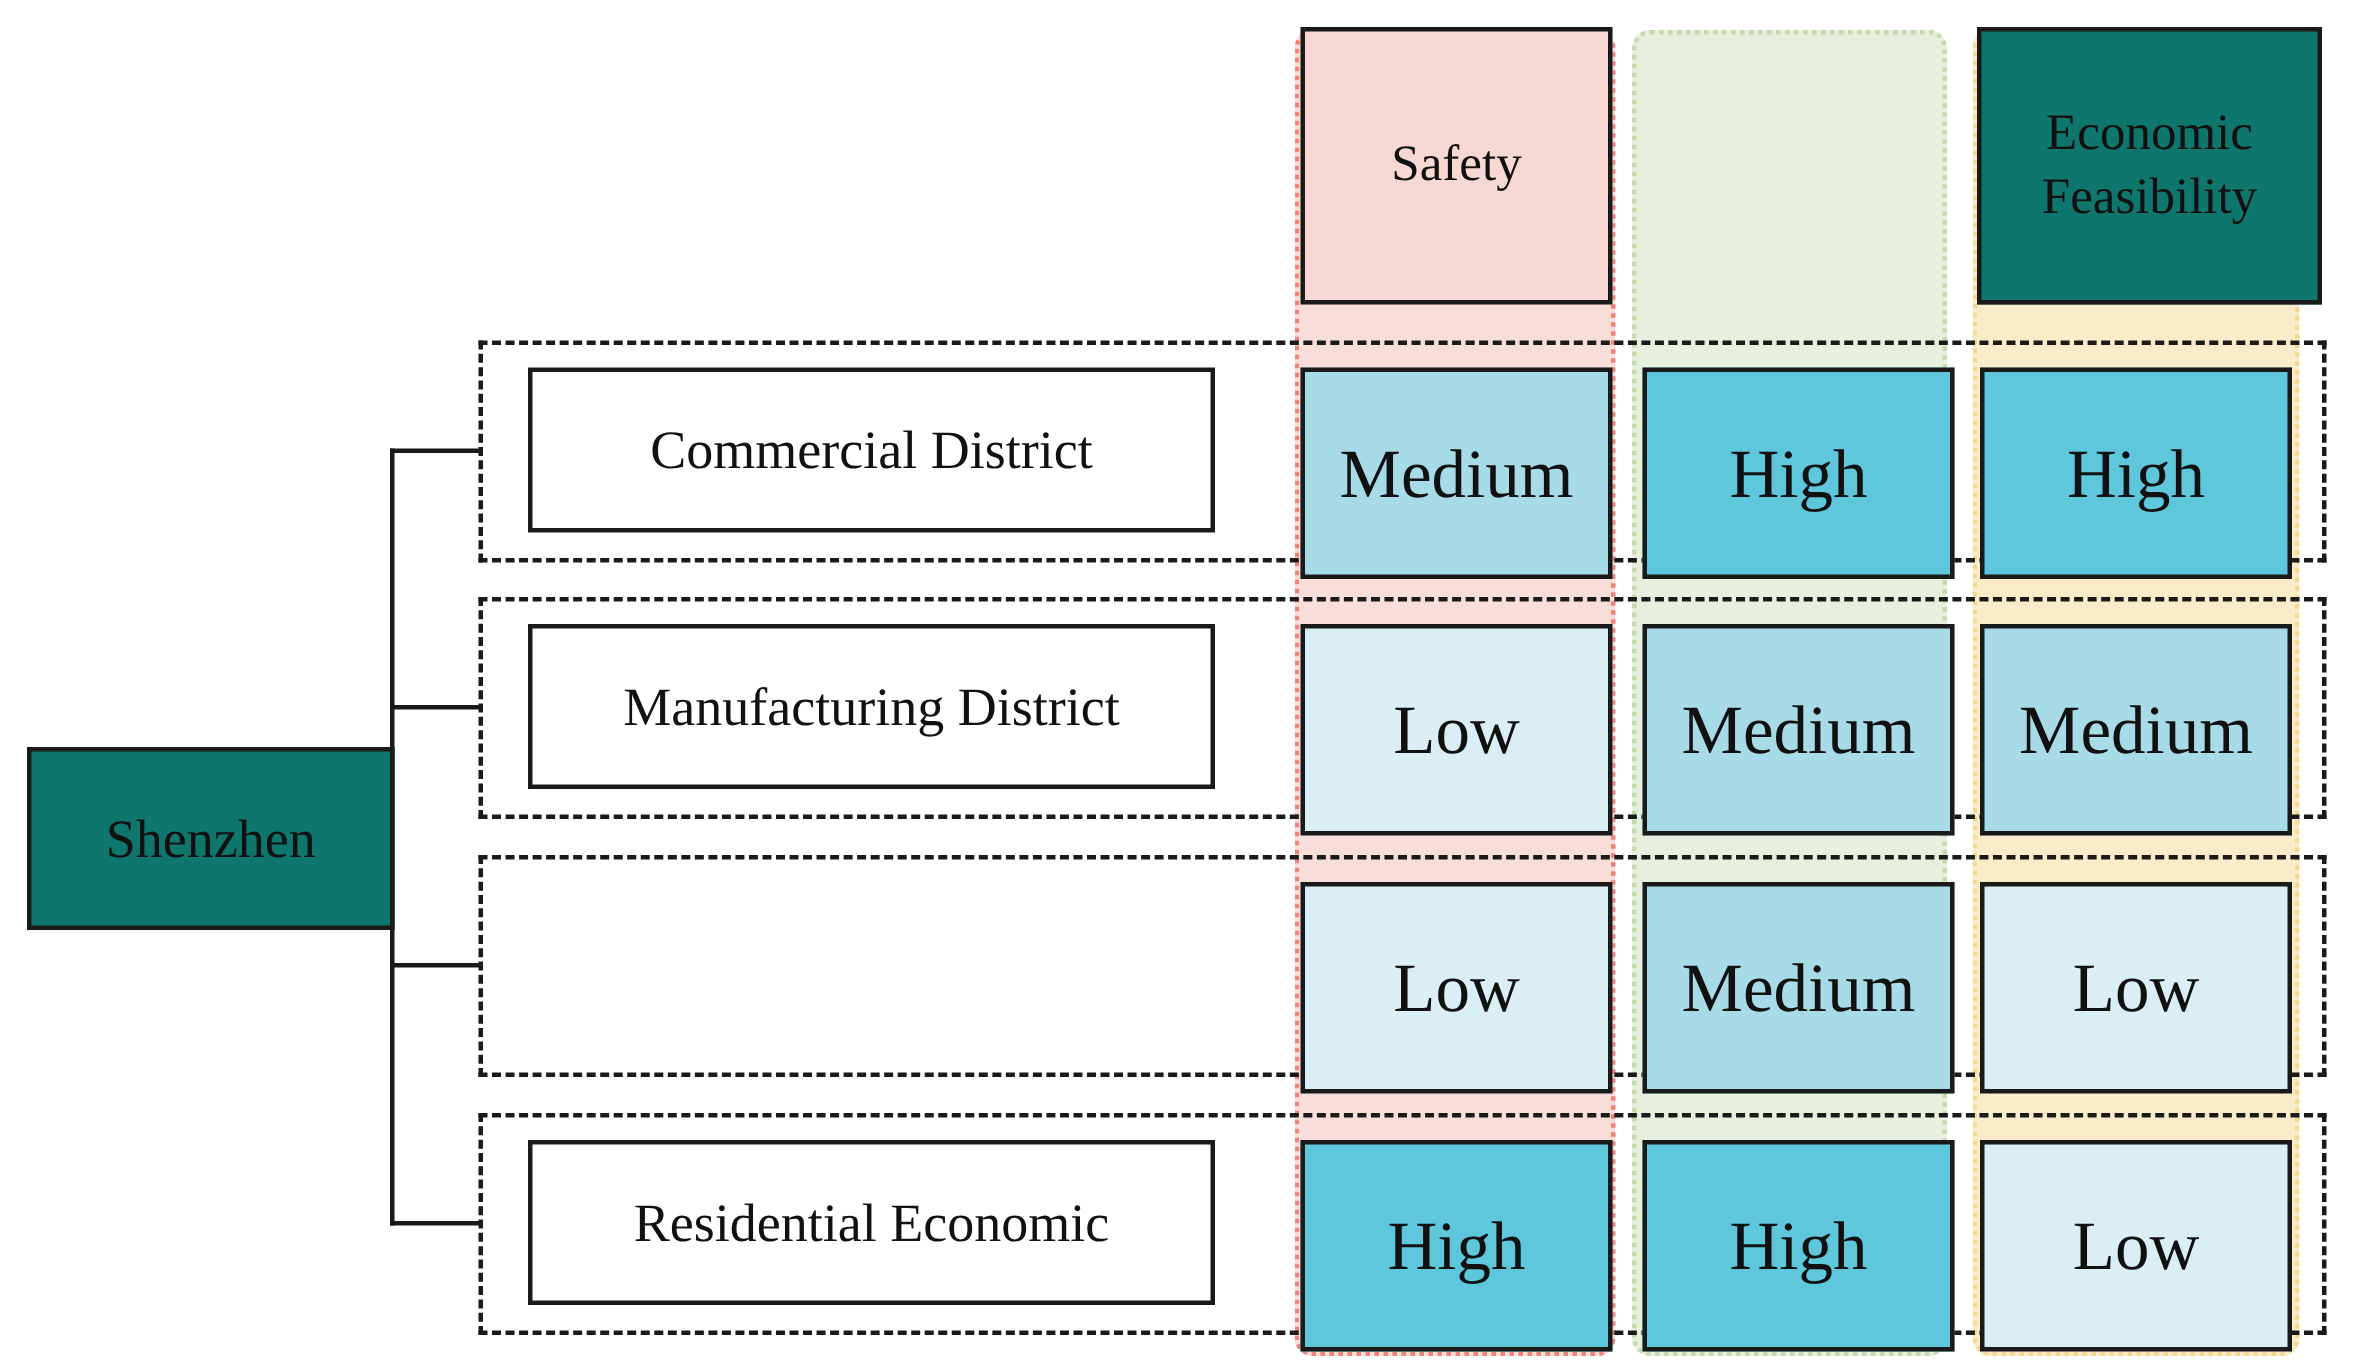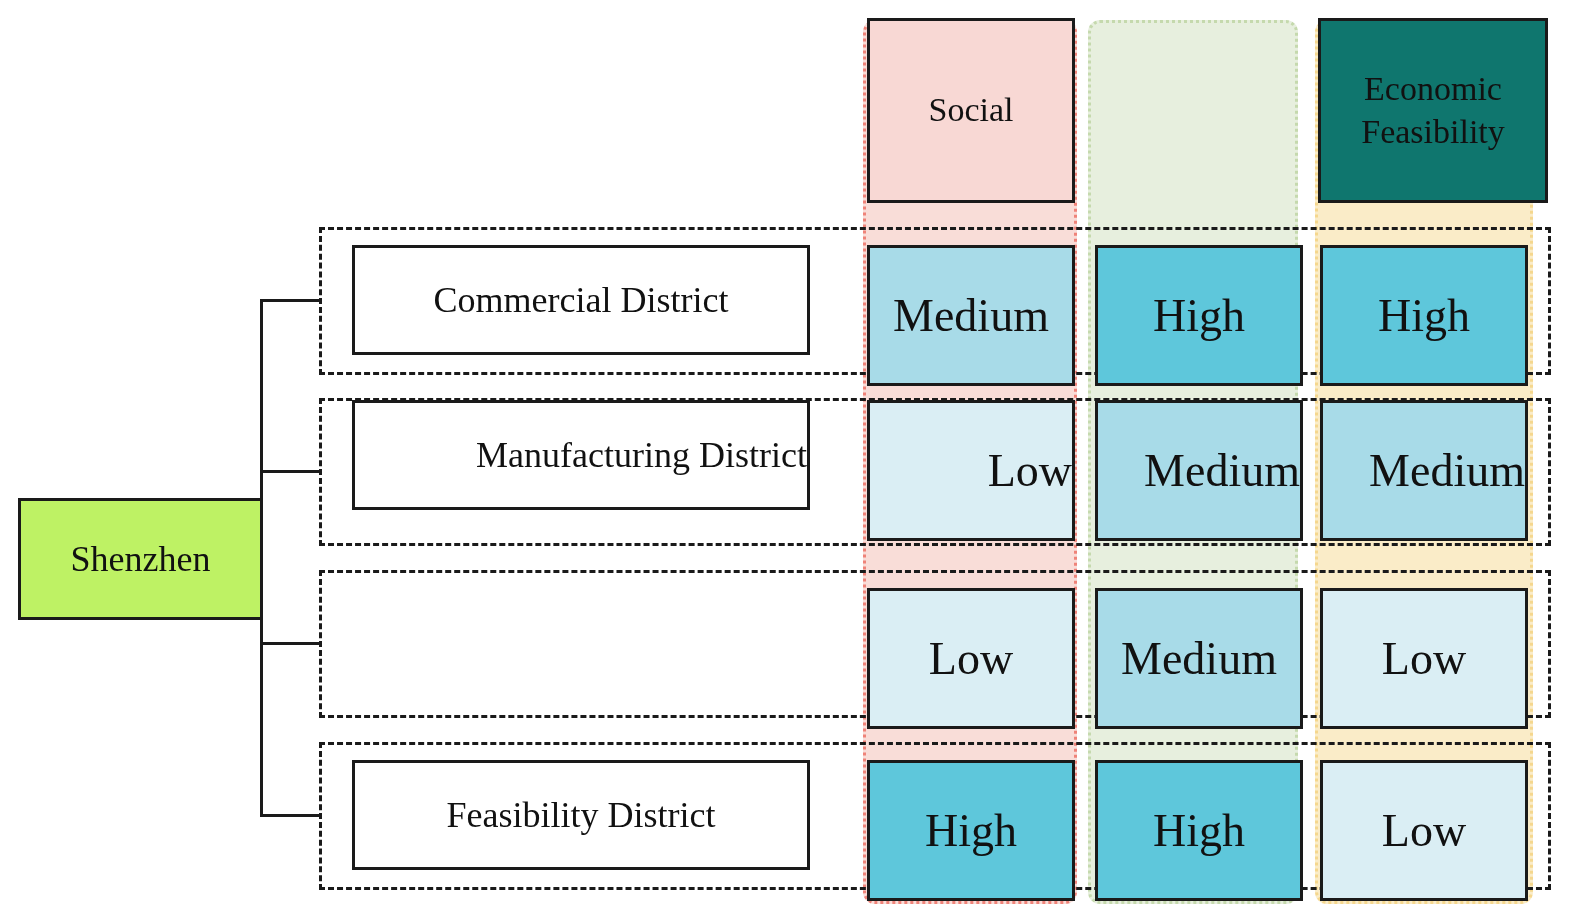--- a/index.html
+++ b/index.html
@@ -22,26 +22,26 @@
   }
 
   
   .line{position:absolute;background:#1a1a1a;z-index:2;}
 
   
   .rootbox,.district,.header,.cell{
     position:absolute;z-index:3;border:3px solid #1a1a1a;
     display:flex;align-items:center;justify-content:center;text-align:center;
   }
-  .rootbox{left:18px;top:498px;width:245px;height:122px;background:#bef264;font-size:36px;}
+  .rootbox{left:18px;top:498px;width:245px;height:122px;background:#0f766e;font-size:36px;}
   .district{left:352px;width:458px;height:110px;background:#ffffff;font-size:36px;font-family:Liberation Serif, serif;}
   .header{top:18px;height:185px;font-size:34px;line-height:1.25;padding:0 10px;}
   .cell{width:208px;height:141px;font-size:46px;}
 
-  .r0{top:245px;} .r1{top:400px;justify-content:flex-end;} .r2{top:588px;} .r3{top:760px;}
+  .r0{top:245px;} .r1{top:416px;} .r2{top:588px;} .r3{top:760px;}
   .c0{left:867px;} .c1{left:1095px;} .c2{left:1320px;}
 </style>
 </head>
 <body>
 
 <div class="stage">
 
   <div class="band" style="left: 863px; width: 214px; background-color: rgb(249, 221, 216); border-color: rgb(239, 131, 121);"></div>
   <div class="band" style="left: 1088px; width: 210px; background-color: rgb(231, 239, 222); border-color: rgb(197, 217, 173);"></div>
   <div class="band" style="left: 1315px; width: 218px; background-color: rgb(250, 236, 200); border-color: rgb(245, 215, 142);"></div>
@@ -61,25 +61,25 @@
   <div class="rowbox" style="top:570px;"></div>
   <div class="rowbox" style="top:742px;"></div>
 
   <div class="district r0">
     <span>Commercial District</span>
   </div>
   <div class="district r1">
     <span>Manufacturing District</span>
   </div>
   <div class="district r3">
-    <span>Feasibility District</span>
+    <span>Residential Economic</span>
   </div>
 
   <div class="header" style="left: 867px; width: 208px; background-color: rgb(248, 216, 212);">
-    <span>Social</span>
+    <span>Safety</span>
   </div>
   <div class="header" style="left: 1318px; width: 230px; background-color: #0f766e;">
     <span>Economic Feasibility</span>
   </div>
 
   <div class="cell r0 c0" style="background-color: rgb(168, 219, 232);">
       <span>Medium</span>
     </div>
   <div class="cell r0 c1" style="background-color: rgb(94, 199, 219);">
       <span>High</span>

